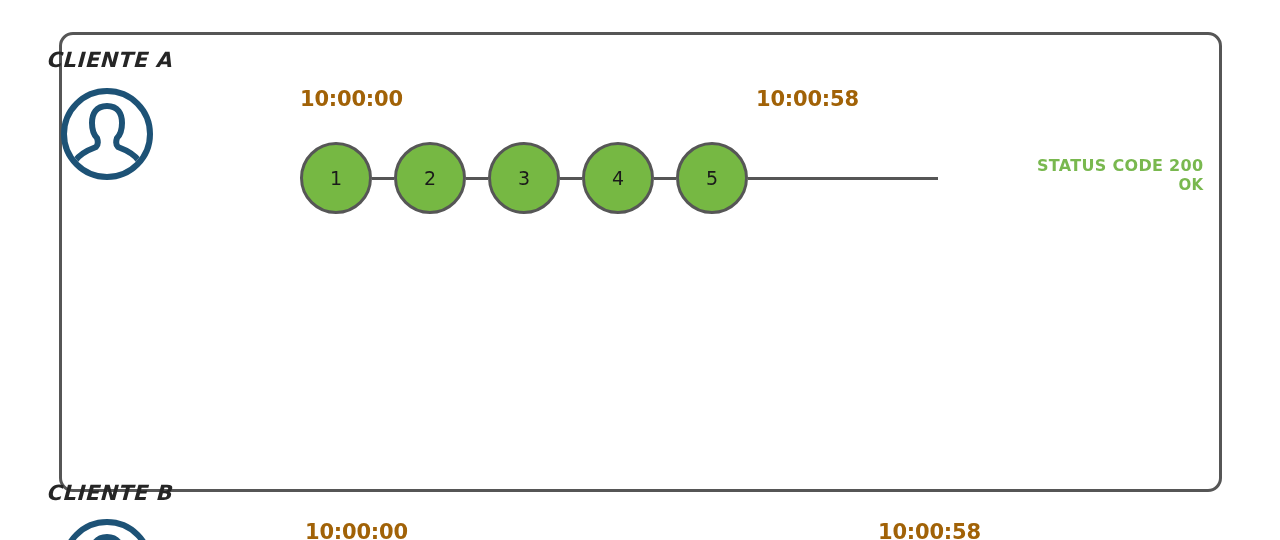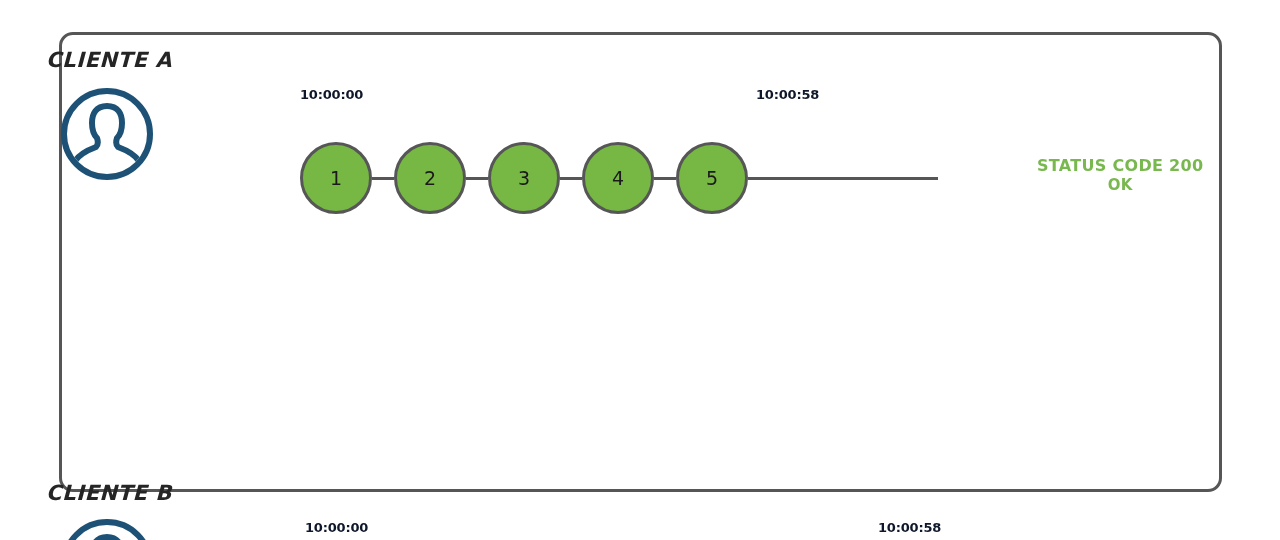--- a/index.html
+++ b/index.html
@@ -65,23 +65,23 @@
     height: 96px;
   }
   #row-a .avatar { left: 59px; top: 86px; }
   #row-b .avatar { left: 59px; top: 299px; }
   .avatar svg { display: block; width: 96px; height: 96px; }
 
   
   .timestamp {
     position: absolute;
     font-family: "DejaVu Sans", "Liberation Sans", sans-serif;
-    font-size: 13px;
+    font-size: 21px;
     font-weight: bold;
-    color: #0f172a;
+    color: #a16207;
     white-space: nowrap;
     letter-spacing: -0.2px;
   }
 
   
   .chain {
     position: absolute;
     display: flex;
     align-items: center;
   }
@@ -121,20 +121,21 @@
   }
   .status .line1 {
     display: block;
     font-size: 16px;
     font-weight: 600;
   }
   .status .line2 {
     display: block;
     font-size: 15px;
     font-weight: 600;
+    text-align: right;
   }
   .status-ok { color: #79b84f; }
 </style>
 </head>
 <body>
 
 <div id="stage">
 
   <div id="panel"></div>
 

